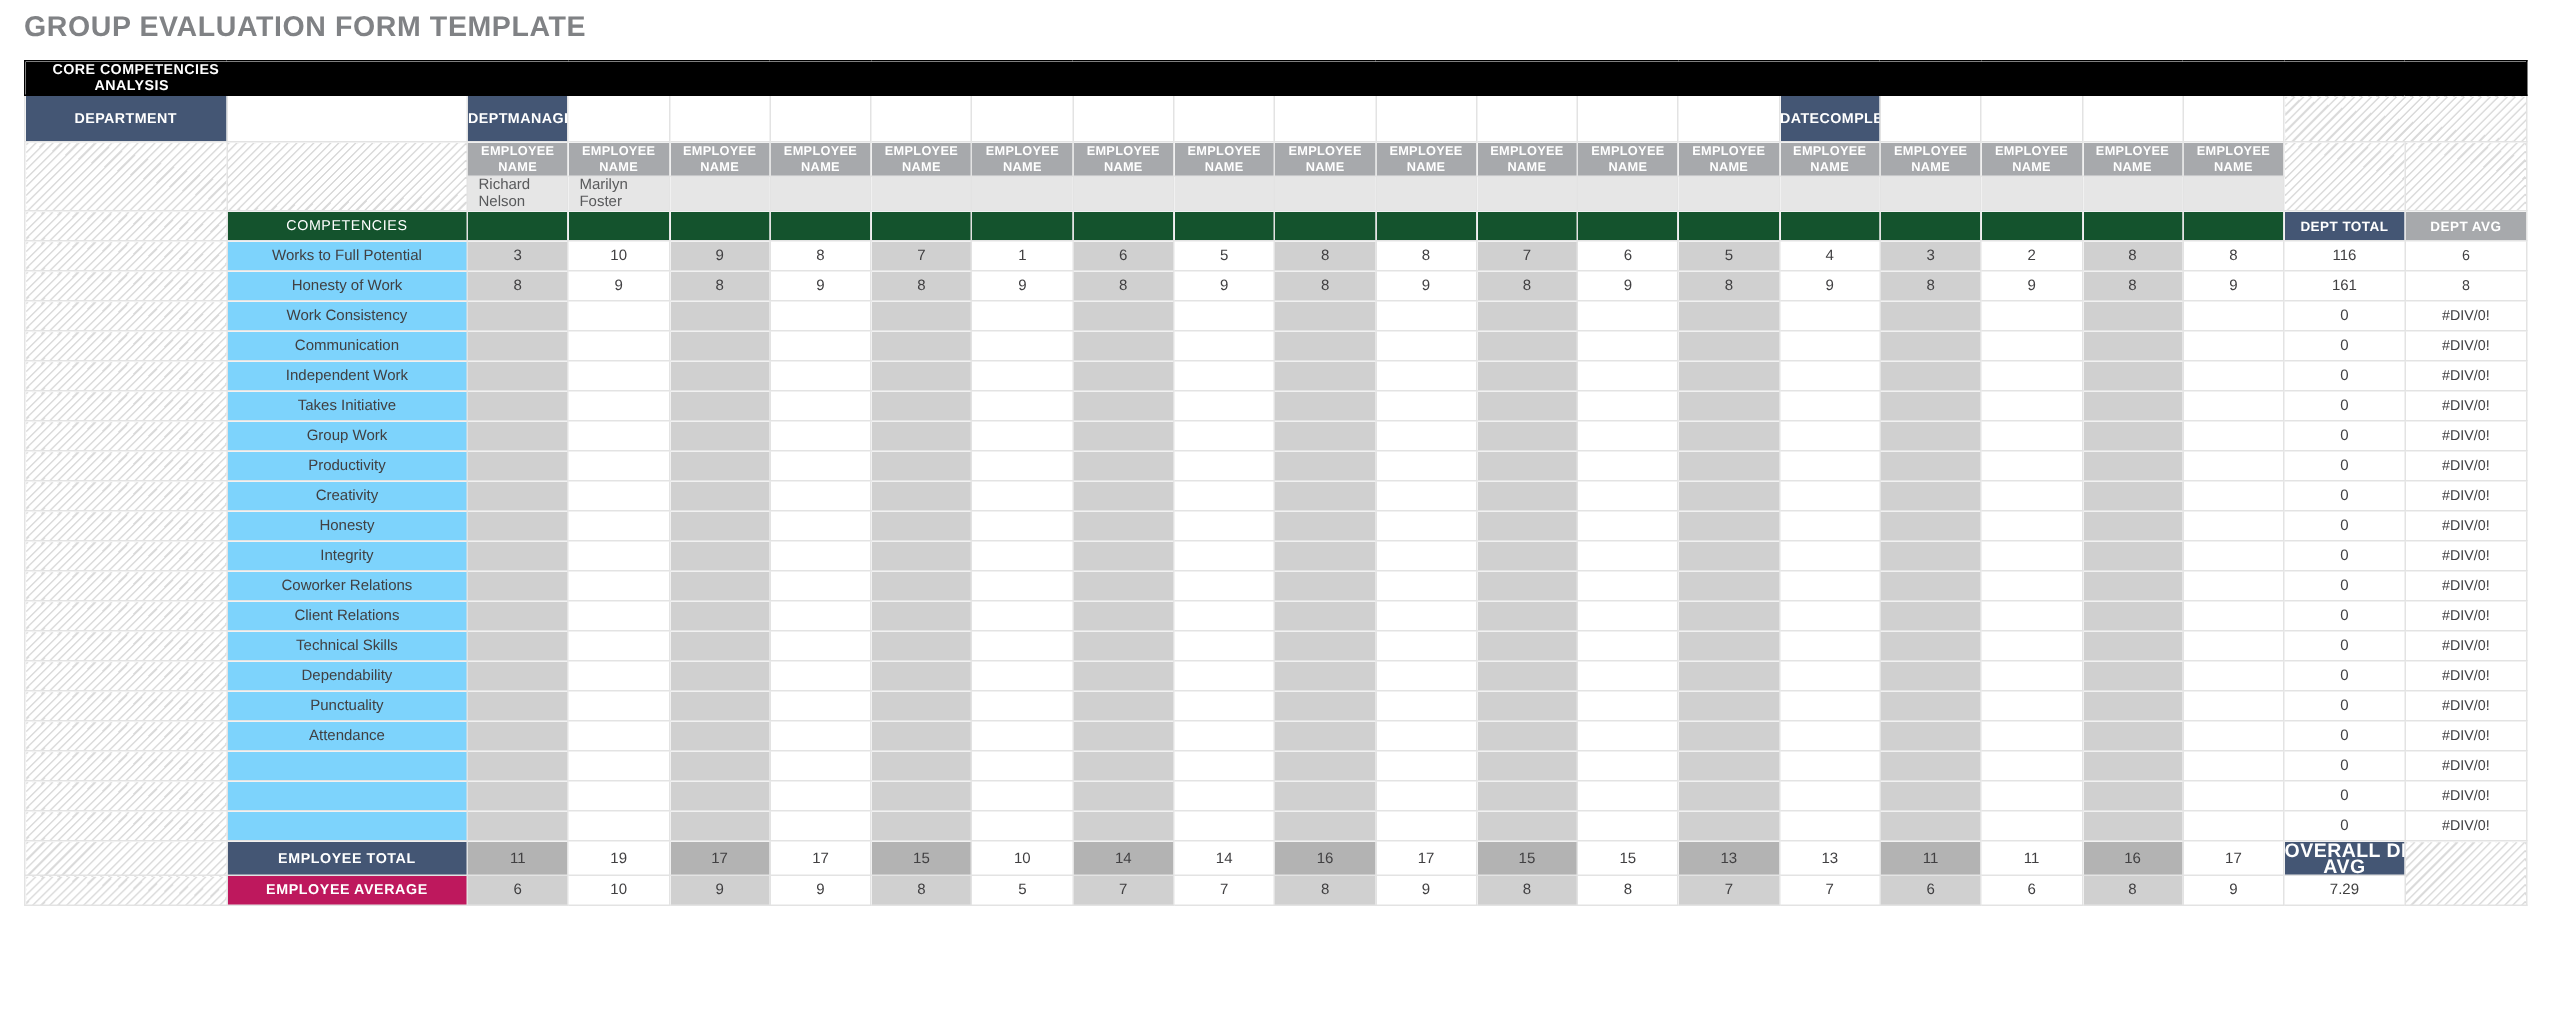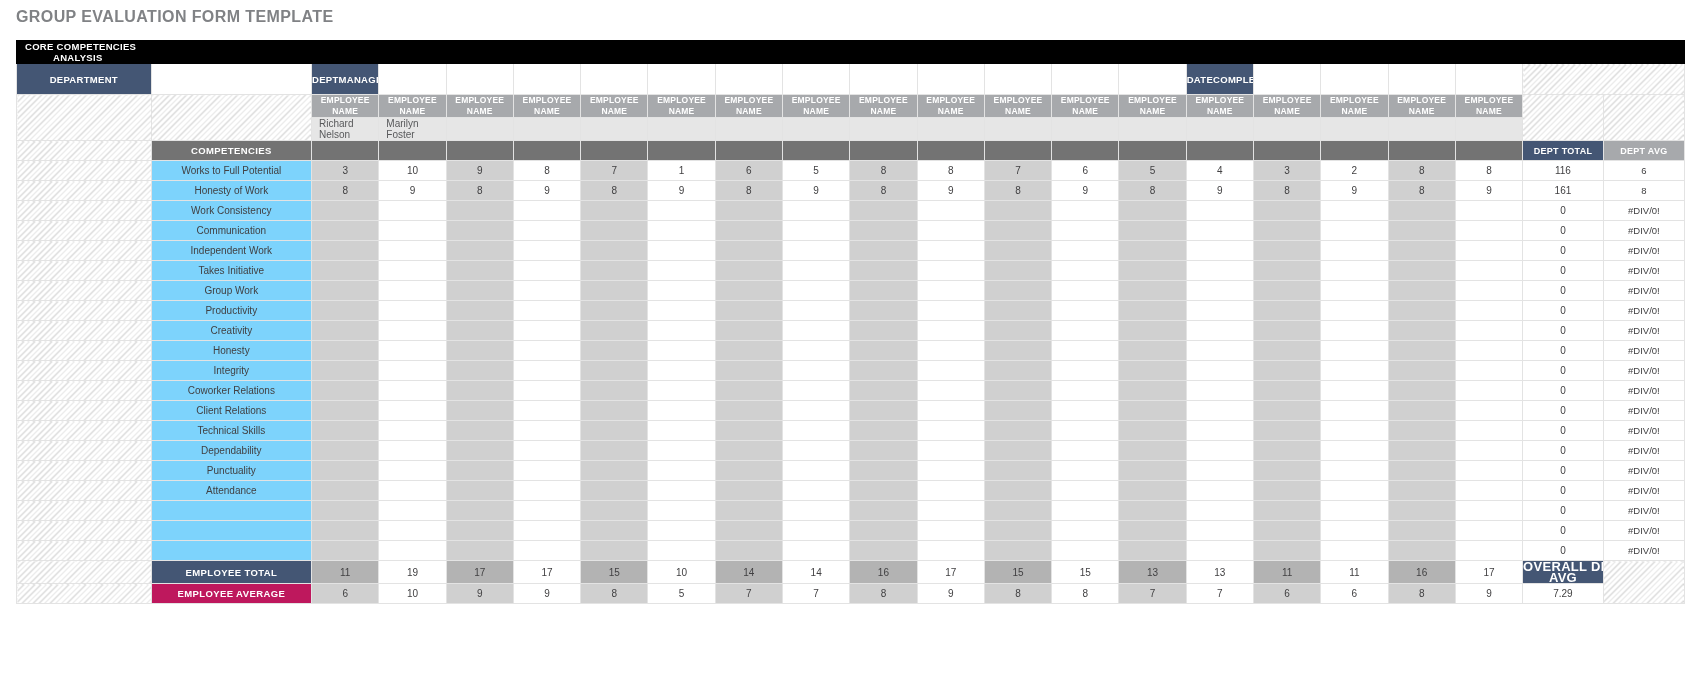--- a/index.html
+++ b/index.html
@@ -6,21 +6,21 @@
   body{
     width:1701px;height:676px;background:#ffffff;
     font-family:"Liberation Sans", sans-serif;
     -webkit-font-smoothing:antialiased;
     overflow:hidden;
   }
   .page{position:relative;width:1701px;height:676px;}
 
   .title{
     position:absolute;left:16px;top:8px;
-    font-size:16px;font-weight:bold;color:#808285;
+    font-size:19px;font-weight:bold;color:#808285;
     letter-spacing:0.4px;
   }
 
   
   .hatch{
     background-color:#ffffff;
     background-image:repeating-linear-gradient(
        135deg,
        #d9d9d9 0px, #d9d9d9 1px,
        #ffffff 1px, #ffffff 4px);
@@ -52,21 +52,21 @@
   col.c-avg{width:78px;}
 
   
   .banner{
     background:#000000;color:#ffffff;
     font-weight:bold;font-size:9.5px;
     height:24px;letter-spacing:0.3px;
     border:1px solid #000000 !important;
     line-height:11px;
   }
-  .banner-inner{text-align:left;padding-left:8px;}
+  .banner-inner{text-align:left;padding-left:18px;}
   .banner-inner span{display:block;}
   .banner-inner .l2{padding-left:28px;}
 
   
   .navy{
     background:#445674;color:#ffffff;
     font-weight:bold;font-size:9.5px;
     letter-spacing:0.3px;
   }
   .navy-left{text-align:left;padding-left:10px;}
@@ -86,22 +86,22 @@
   
   .namerow td{height:30px;background:#e6e6e6;}
   .namerow td.namecell{
     text-align:left;padding-left:7px;font-size:10px;
     color:#58595b;line-height:11px;
   }
   .namerow td.namecell span{display:block;}
 
   
   .comphdr{
-    background:#737373;color:#ffffff;
-    font-weight:bold;font-size:9.5px;height:19px;
+    background:#14532d;color:#ffffff;
+    font-weight:normal;font-size:9.5px;height:19px;
     letter-spacing:0.4px;
   }
   .depttotalhdr{
     background:#445674;color:#ffffff;
     font-weight:bold;font-size:9px;letter-spacing:0.3px;
   }
   .deptavghdr{
     background:#a7a9ac;color:#ffffff;
     font-weight:bold;font-size:9px;letter-spacing:0.3px;
   }

